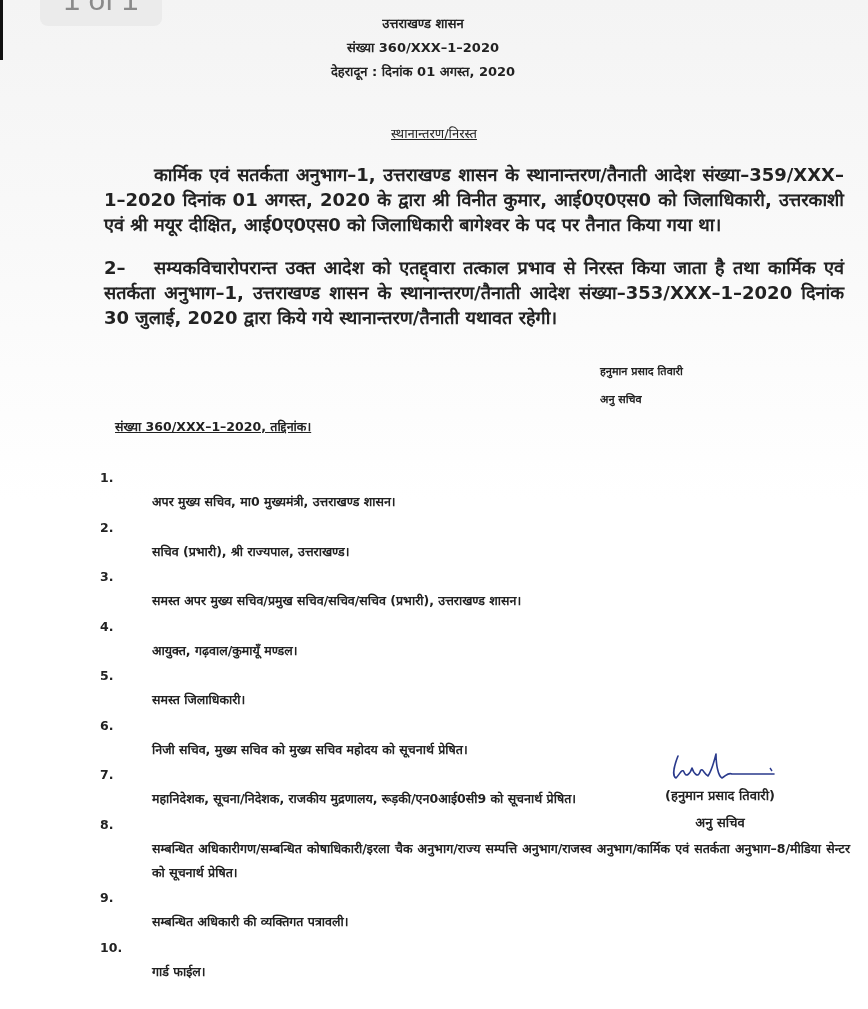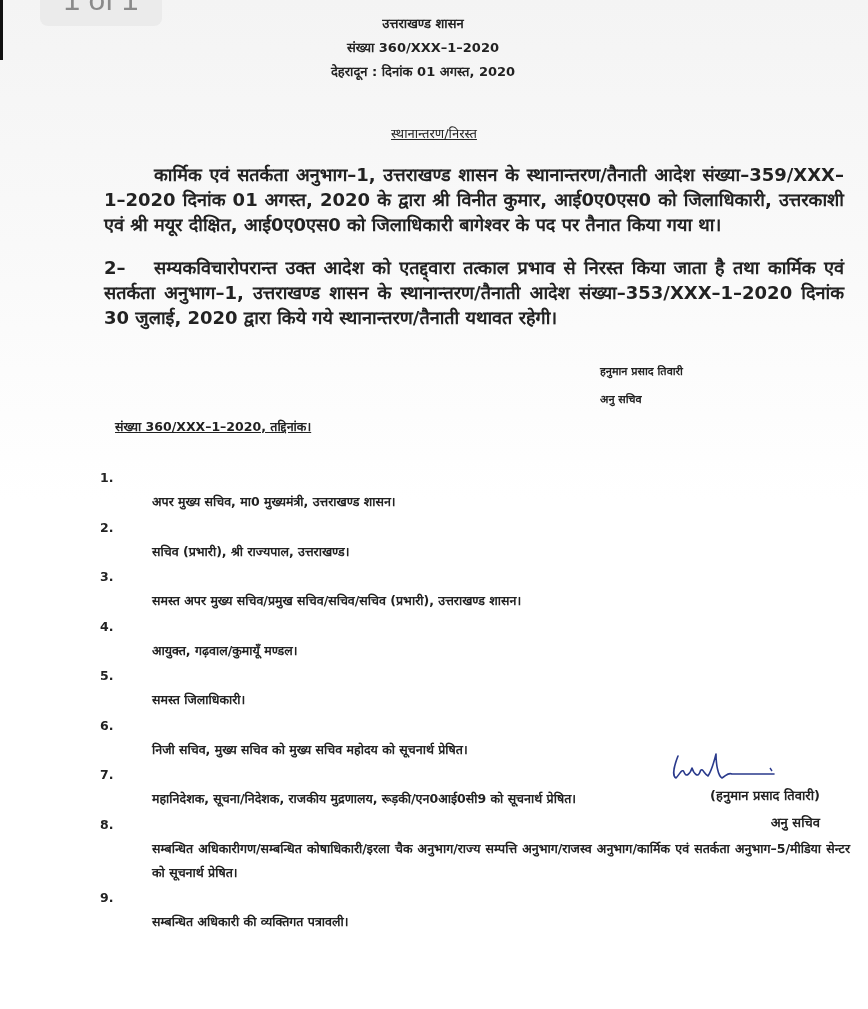--- a/index.html
+++ b/index.html
@@ -128,21 +128,21 @@
     }
     .signature {
       position: absolute;
       left: 664px; top: 748px;
       width: 120px; height: 40px;
     }
     .sign2 {
       position: absolute;
       left: 620px; top: 782px;
       width: 200px;
-      text-align: right;
+      text-align: center;
       font-size: 13px;
       font-weight: bold;
       line-height: 27px;
       color: #222;
     }
   </style>
 </head>
 <body>
 
 <div class="page">
@@ -198,25 +198,29 @@
     <li>
       <span class="n">6.</span>
       <span class="t">निजी सचिव, मुख्य सचिव को मुख्य सचिव महोदय को सूचनार्थ प्रेषित।</span>
     </li>
     <li>
       <span class="n">7.</span>
       <span class="t">महानिदेशक, सूचना/निदेशक, राजकीय मुद्रणालय, रूड़की/एन0आई0सी9 को सूचनार्थ प्रेषित।</span>
     </li>
     <li>
       <span class="n">8.</span>
-      <span class="t">सम्बन्धित अधिकारीगण/सम्बन्धित कोषाधिकारी/इरला चैक अनुभाग/राज्य सम्पत्ति अनुभाग/राजस्व अनुभाग/कार्मिक एवं सतर्कता अनुभाग–5/मीडिया सेन्टर को सूचनार्थ प्रेषित।</span>
+      <span class="t">सम्बन्धित अधिकारीगण/सम्बन्धित कोषाधिकारी/इरला चैक अनुभाग/राज्य सम्पत्ति अनुभाग/राजस्व अनुभाग/कार्मिक एवं सतर्कता अनुभाग–8/मीडिया सेन्टर को सूचनार्थ प्रेषित।</span>
     </li>
     <li>
       <span class="n">9.</span>
       <span class="t">सम्बन्धित अधिकारी की व्यक्तिगत पत्रावली।</span>
+    </li>
+    <li>
+      <span class="n">10.</span>
+      <span class="t">गार्ड फाईल।</span>
     </li>
   </ul>
 
   <svg class="signature" viewBox="0 0 120 40">
     <path d="M14 8 C10 18, 8 28, 12 30 C16 26, 18 20, 20 24 C22 30, 26 26, 28 20 C30 26, 34 30, 36 24 C38 18, 40 26, 44 28 C48 22, 50 14, 52 6 C52 16, 54 28, 58 30 C62 28, 64 24, 68 26 L110 26" fill="none" stroke="#2a3a8c" stroke-width="1.6" stroke-linecap="round" stroke-linejoin="round"></path>
     <path d="M106 20 L108 23" stroke="#2a3a8c" stroke-width="1.4" fill="none"></path>
   </svg>
 
   <div class="sign2">
     <div>(हनुमान प्रसाद तिवारी)</div>

